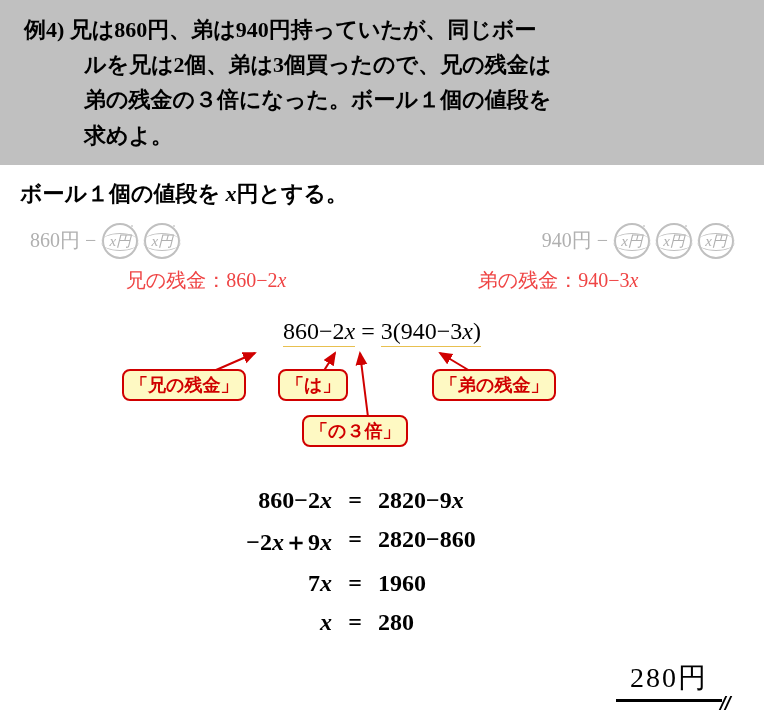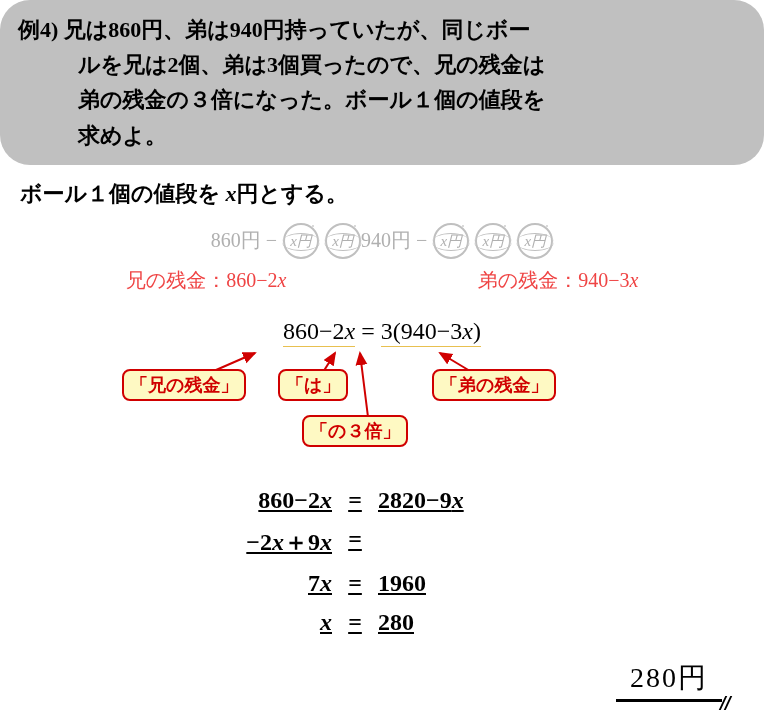--- a/index.html
+++ b/index.html
@@ -5,44 +5,43 @@
     * { margin: 0; padding: 0; box-sizing: border-box; }
     body {
       font-family: "MS Mincho", serif;
       width: 764px;
       height: 720px;
       background: white;
       position: relative;
     }
     .problem-box {
       background: #c0c0c0;
-      padding: 12px 18px;
+      padding: 12px 24px;
       font-size: 22px;
       line-height: 1.6;
       font-weight: bold;
-      border-radius: 30px;
     }
     .problem-label {
       display: inline;
     }
     .problem-text {
       display: inline;
     }
     .problem-indent {
       padding-left: 60px;
     }
     .setup-line {
       font-size: 22px;
       padding: 14px 18px 10px 20px;
       font-weight: bold;
     }
     .setup-line .math-x { font-style: italic; font-family: serif; }
     .diagram-row {
       display: flex;
-      justify-content: center;
+      justify-content: space-between;
       padding: 4px 30px;
       color: #b0b0b0;
       font-size: 20px;
       align-items: center;
     }
     .diagram-half {
       display: flex;
       align-items: center;
       gap: 6px;
     }
@@ -99,21 +98,20 @@
       border-radius: 8px;
       color: #d00000;
       font-size: 18px;
       font-weight: bold;
       padding: 2px 6px;
       background: #fef9c3;
       white-space: nowrap;
     }
     .steps {
       padding: 10px 0 0 0;
-      text-decoration: underline;
     }
     .step-line {
       display: flex;
       font-size: 24px;
       font-weight: bold;
       padding: 6px 0;
     }
     .step-left {
       width: 340px;
       text-align: right;
@@ -225,20 +223,21 @@
 
 <div class="steps">
   <div class="step-line">
     <div class="step-left"><span>860−2</span><span class="math-x">x</span></div>
     <div class="step-eq">=</div>
     <div class="step-right"><span>2820−9</span><span class="math-x">x</span></div>
   </div>
   <div class="step-line">
     <div class="step-left"><span>−2</span><span class="math-x">x</span><span>＋9</span><span class="math-x">x</span></div>
     <div class="step-eq">=</div>
+    <div class="step-right"><span>2820−860</span></div>
   </div>
   <div class="step-line">
     <div class="step-left"><span>7</span><span class="math-x">x</span></div>
     <div class="step-eq">=</div>
     <div class="step-right"><span>1960</span></div>
   </div>
   <div class="step-line">
     <div class="step-left"><span class="math-x">x</span></div>
     <div class="step-eq">=</div>
     <div class="step-right"><span>280</span></div>

